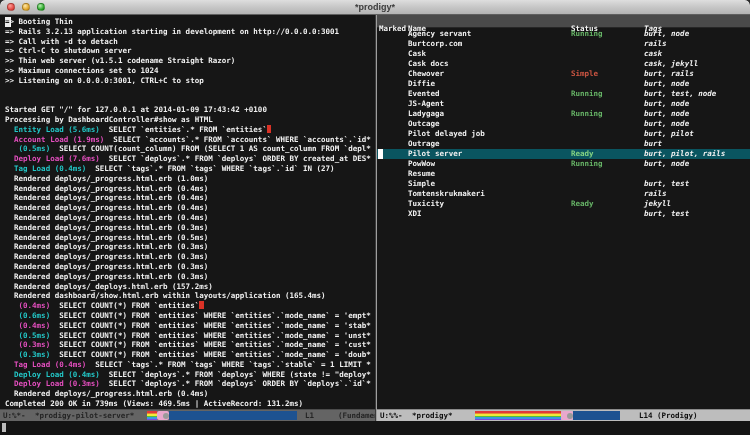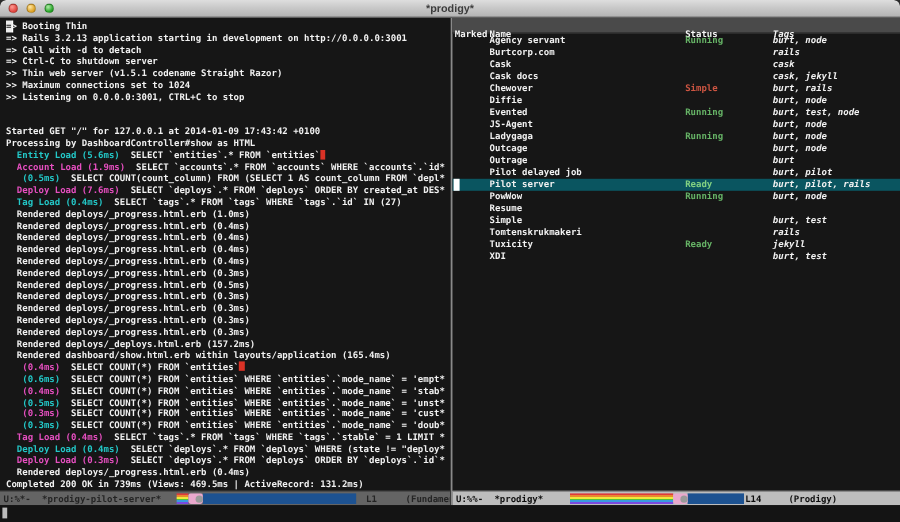--- a/index.html
+++ b/index.html
@@ -46,21 +46,21 @@
   .st-green{color:var(--green,#66b366);}
   .st-red{color:var(--red,#cd5542);}
   .selected .st-green{color:#82d282;}
   
   .modeline{position:relative;height:12px;line-height:12px;font-size:7.5px;font-weight:bold;overflow:hidden;}
   .modeline.active{background:#bdbdbd;color:#0d0d0d;border-top:1px solid #8a8a8a;box-sizing:border-box;}
   .modeline.inactive{background:#646464;color:#242424;border-top:1px solid #4c4c4c;box-sizing:border-box;}
   .modeline span{position:absolute;top:0;white-space:pre;}
   .ml-prefix{left:3px;} .ml-buffer{left:35px;}
   .pane-left  .ml-line{left:305px;} .pane-left  .ml-mode{left:338px;}
-  .pane-right .ml-line{left:244px;text-align:right;} .pane-right .ml-mode{left:280px;}
+  .pane-right .ml-line{left:262px;text-align:right;} .pane-right .ml-mode{left:280px;}
   .nyan{position:absolute;top:1px;height:9px;display:flex;overflow:hidden;}
   .pane-left  .nyan{left:147px;width:150px;}
   .pane-right .nyan{left:98px;width:145px;}
   .nyan .rainbow{height:100%;background:linear-gradient(to bottom,
       #e03a3a 0 17%,#e8892e 17% 34%,#efe93c 34% 50%,#52c437 50% 67%,#3a9ae0 67% 84%,#7a4ae0 84% 100%);}
   .nyan .cat{width:12px;height:9px;position:relative;background:#e9a8cd;border-radius:2px;flex:0 0 auto;}
   .nyan .cat::after{content:"";position:absolute;right:0;top:1.5px;width:6px;height:6px;border-radius:50%;background:#9a9a9a;}
   .nyan .space{flex:1;background:var(--nyan-space,#1d5291);}
 </style>
 </head>
@@ -149,28 +149,28 @@
               <span class="col-name">Ladygaga</span>
               <span class="col-status st-green">Running</span>
               <span class="col-tags">burt, node</span>
             </div>
             <div class="svc-row">
               <span class="col-name">Outcage</span>
               <span class="col-status"></span>
               <span class="col-tags">burt, node</span>
             </div>
             <div class="svc-row">
+              <span class="col-name">Pilot delayed job</span>
+              <span class="col-status"></span>
+              <span class="col-tags">burt, pilot</span>
+            </div>
+            <div class="svc-row">
               <span class="col-name">Outrage</span>
               <span class="col-status"></span>
               <span class="col-tags">burt</span>
-            </div>
-            <div class="svc-row">
-              <span class="col-name">Pilot delayed job</span>
-              <span class="col-status"></span>
-              <span class="col-tags">burt, pilot</span>
             </div>
             <div class="svc-row selected">
               <div class="cursor-block"></div>
               <span class="col-name">Pilot server</span>
               <span class="col-status st-green">Ready</span>
               <span class="col-tags">burt, pilot, rails</span>
             </div>
             <div class="svc-row">
               <span class="col-name">PowWow</span>
               <span class="col-status st-green">Running</span>

